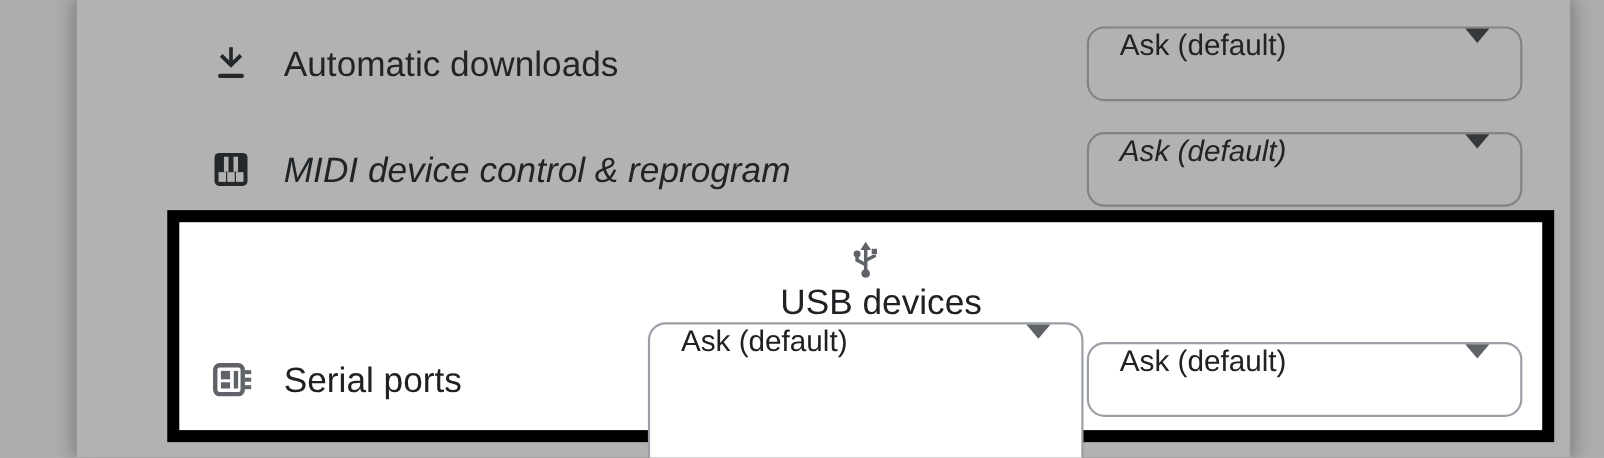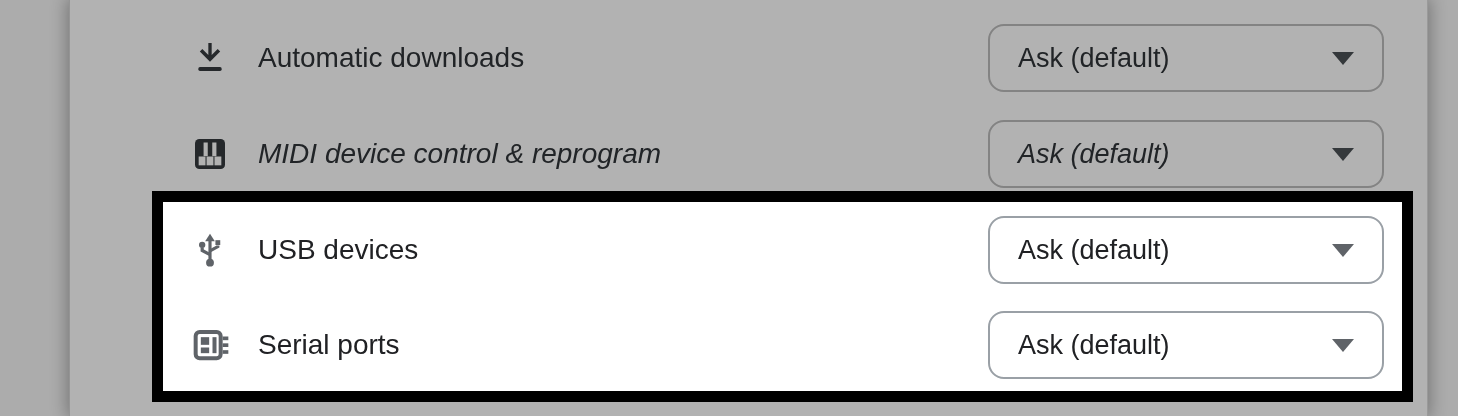--- a/index.html
+++ b/index.html
@@ -24,31 +24,31 @@
   .row{
     position:absolute;left:190px;width:1194px;height:68px;
     display:flex;align-items:center;
     --row-bg:#b2b2b2;--txt:#212427;--icn:#25282b;--muted:#34383b;
     --dd-border:#838383;--dd-bg:transparent;
   }
   .row.light{
     --row-bg:#ffffff;--txt:#202124;--icn:#5f6368;--muted:#5f6368;
     --dd-border:#9aa0a6;--dd-bg:#ffffff;
   }
-  .row-1{top:24px;}  .row-2{top:120px;font-style:italic;}  .row-3{top:216px;}  .row-4{top:311px;}
+  .row-1{top:24px;}  .row-2{top:120px;font-style:italic;}  .row-3{top:216px;flex-direction:column;}  .row-4{top:311px;}
   .row .icon{width:40px;height:40px;flex:0 0 40px;display:flex;align-items:center;justify-content:center;}
   .row .icon svg{width:40px;height:40px;display:block;}
   .row .label{
-    margin-left:28px;font-size:28px;color:var(--txt);white-space:nowrap;
+    margin-left:28px;font-size:32px;color:var(--txt);white-space:nowrap;
   }
   .spacer{flex:1;}
   .dropdown{
     box-sizing:border-box;width:396px;height:68px;flex:0 0 396px;
     border:2px solid var(--dd-border);border-radius:16px;background:var(--dd-bg);
-    display:flex;align-items:center;padding:0 28px;cursor:pointer;
+    display:flex;padding:0 28px;cursor:pointer;
   }
   .dropdown .dd-value{font-size:27px;color:var(--txt);white-space:nowrap;}
   .dropdown .caret{
     margin-left:auto;width:0;height:0;
     border-left:11px solid transparent;border-right:11px solid transparent;
     border-top:13px solid var(--muted);
   }
 </style>
 </head>
 <body>

